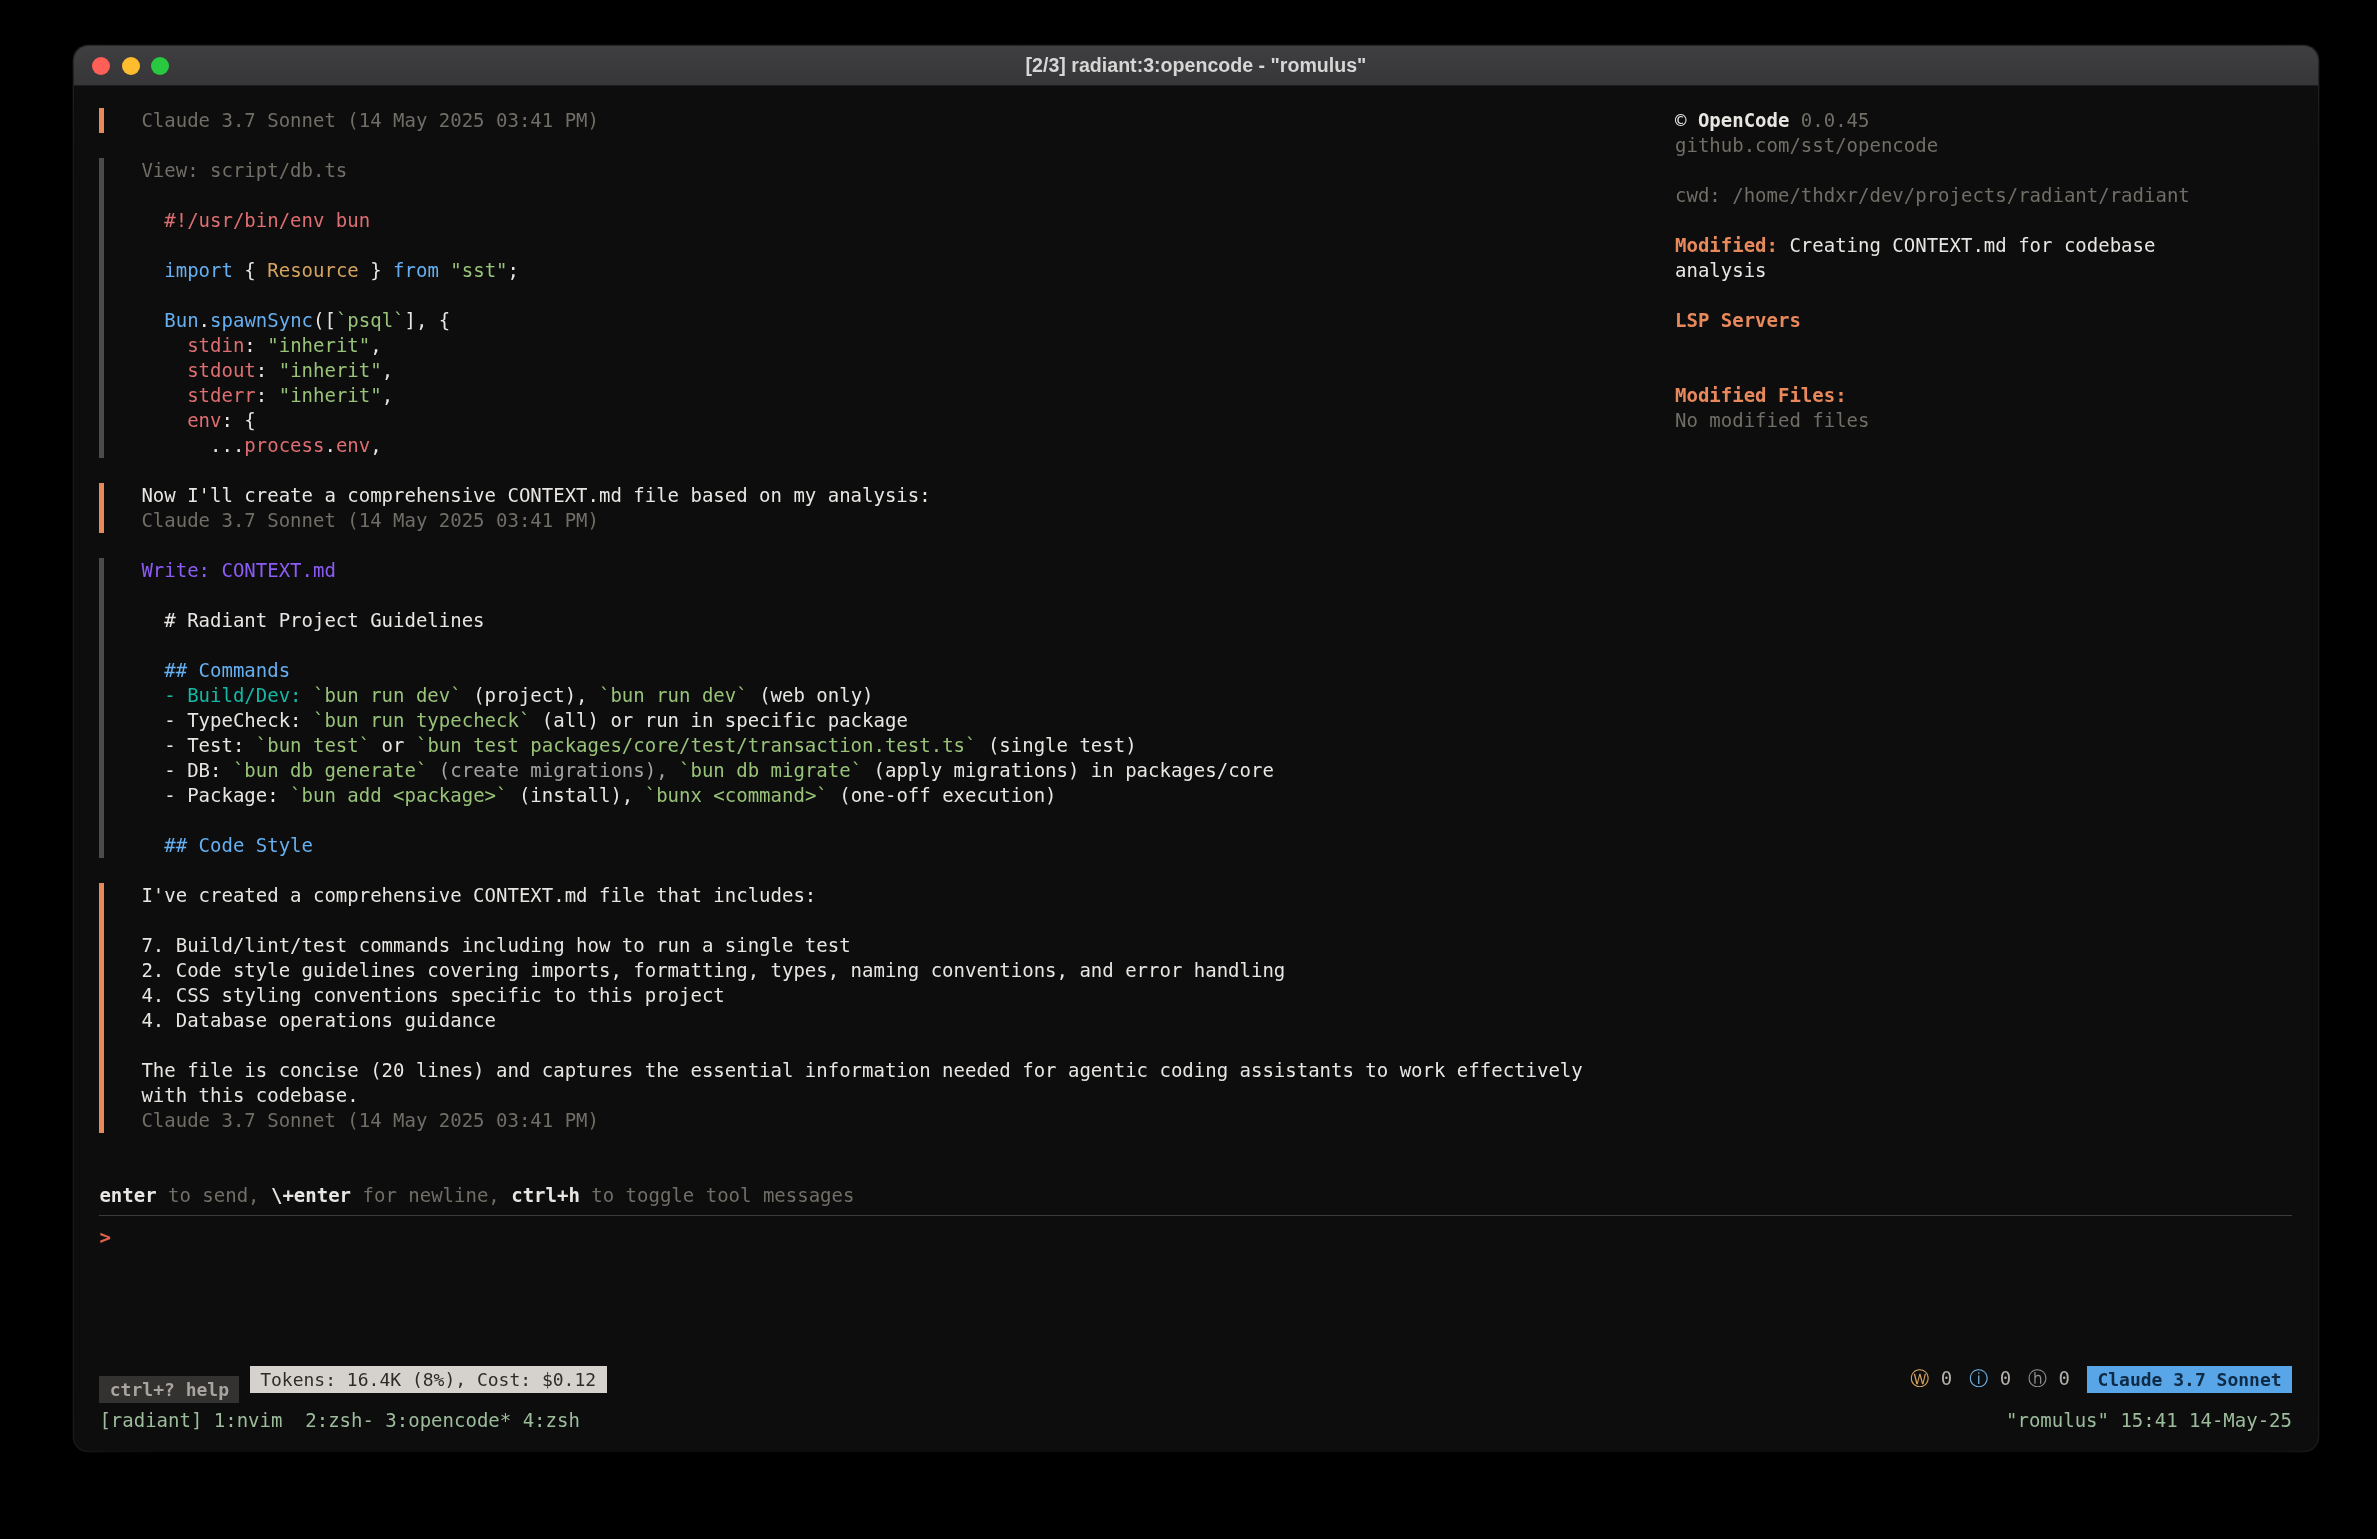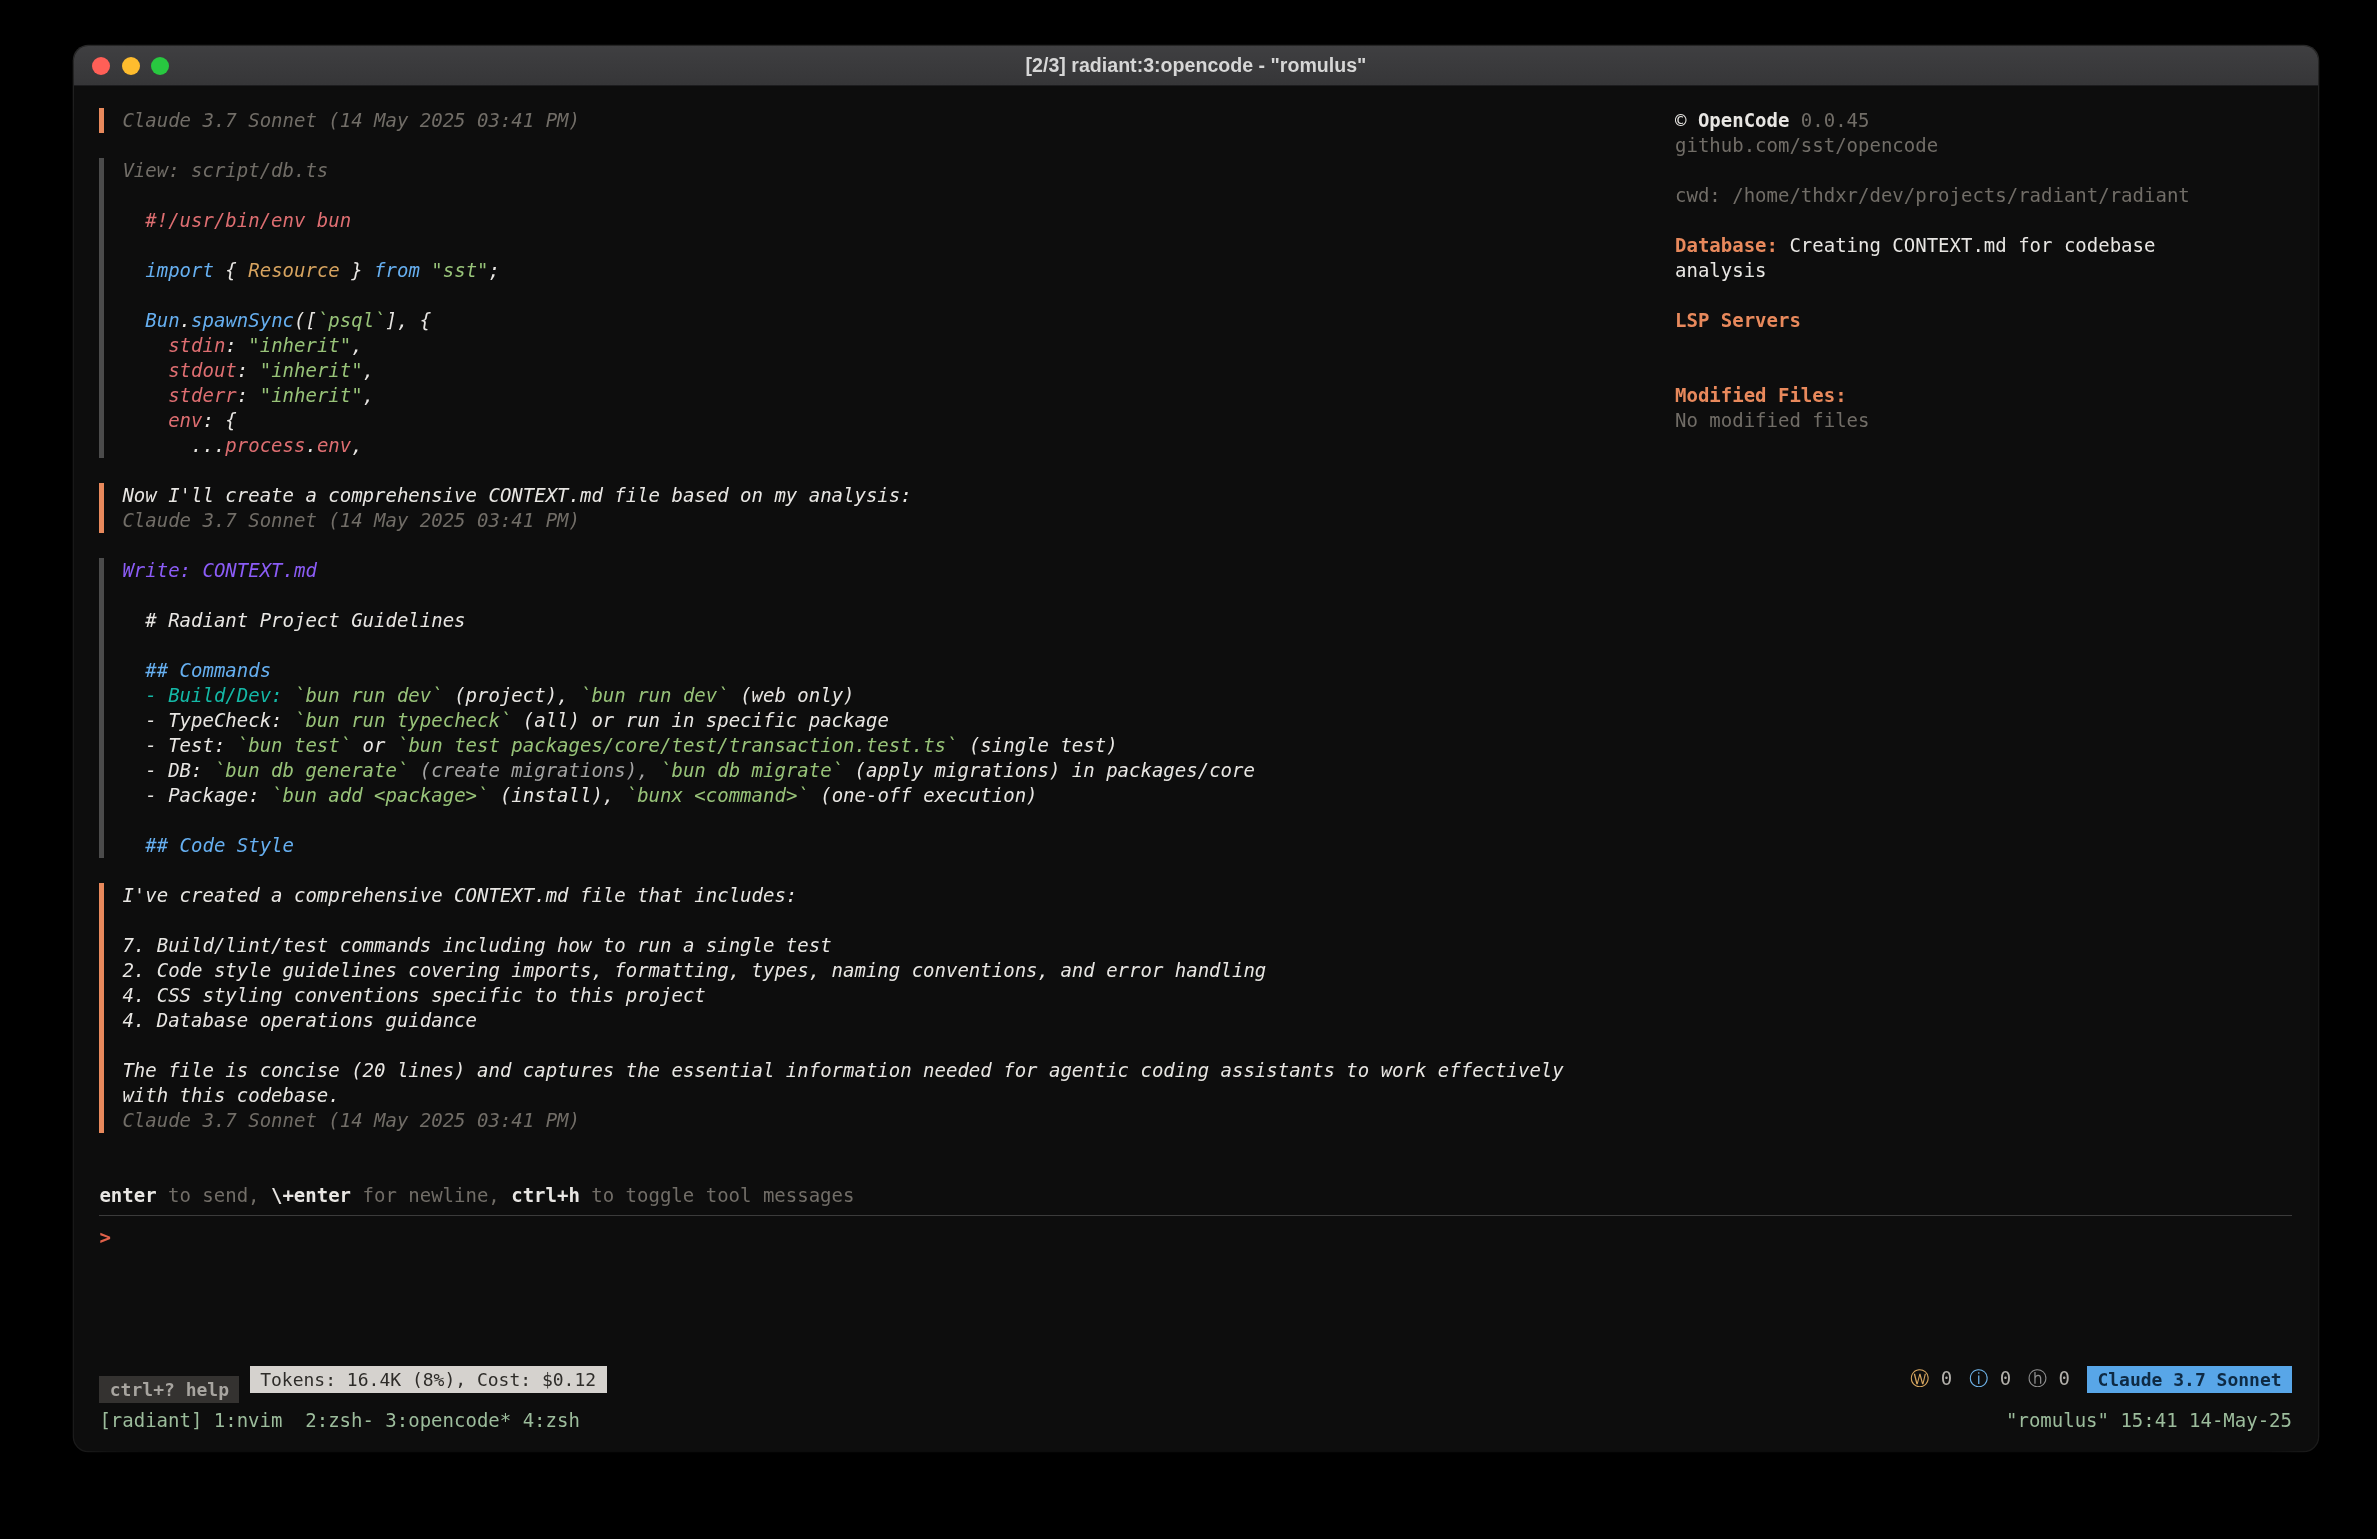--- a/index.html
+++ b/index.html
@@ -30,21 +30,21 @@
     display:flex; flex-direction:column;
     padding:22px 26px 18px 25.4px;
     font-size:19px; color:#e8e6e3;
   }
   .line { height:25px; line-height:25px; white-space:pre; }
 
   .content-row { display:flex; flex:none; }
   .chat { flex:1; min-width:0; }
   .sidebar { width:617px; flex:none; }
 
-  .block { border-left:5.9px solid #4b4b4b; padding-left:18px; margin-bottom:25px;font-style:italic; }
+  .block { border-left:5.9px solid #4b4b4b; padding-left:37px; margin-bottom:25px; }
   .block.orange { border-left-color:#e8895c; }
   .block.gray { border-left-color:#4b4b4b; }
 
   .input-area { margin-top:25px; flex:none; }
   .input-hr { border:none; border-top:1.3px solid #3b3b3b; margin:6.5px 0 0 0; }
   .prompt-line { margin-top:9px; height:25px; line-height:25px; font-weight:700; }
 
   .flex-spacer { flex:1; }
 
   .status-bar { display:flex; align-items:center; flex:none; }
@@ -128,21 +128,21 @@
             <div class="line"><span style="color: rgb(113, 109, 103);">Claude 3.7 Sonnet (14 May 2025 03:41 PM)</span></div>
           </div>
         </div>
       <div class="sidebar">
         <div>
             <div class="line"><span style="color: rgb(232, 230, 227);">© </span><span style="color: rgb(232, 230, 227); font-weight: 700;">OpenCode</span><span style="color: rgb(113, 109, 103);"> 0.0.45</span></div>
             <div class="line"><span style="color: rgb(113, 109, 103);">github.com/sst/opencode</span></div>
             <div class="line">&nbsp;</div>
             <div class="line"><span style="color: rgb(113, 109, 103);">cwd: /home/thdxr/dev/projects/radiant/radiant</span></div>
             <div class="line">&nbsp;</div>
-            <div class="line"><span style="color: rgb(232, 137, 92); font-weight: 700;">Database:</span><span style="color: rgb(232, 230, 227);"> Creating CONTEXT.md for codebase</span></div>
+            <div class="line"><span style="color: rgb(232, 137, 92); font-weight: 700;">Modified:</span><span style="color: rgb(232, 230, 227);"> Creating CONTEXT.md for codebase</span></div>
             <div class="line"><span style="color: rgb(232, 230, 227);">analysis</span></div>
             <div class="line">&nbsp;</div>
             <div class="line"><span style="color: rgb(232, 137, 92); font-weight: 700;">LSP Servers</span></div>
             <div class="line">&nbsp;</div>
             <div class="line">&nbsp;</div>
             <div class="line"><span style="color: rgb(232, 137, 92); font-weight: 700;">Modified Files:</span></div>
             <div class="line"><span style="color: rgb(113, 109, 103);">No modified files</span></div>
           </div>
       </div>
     </div>

